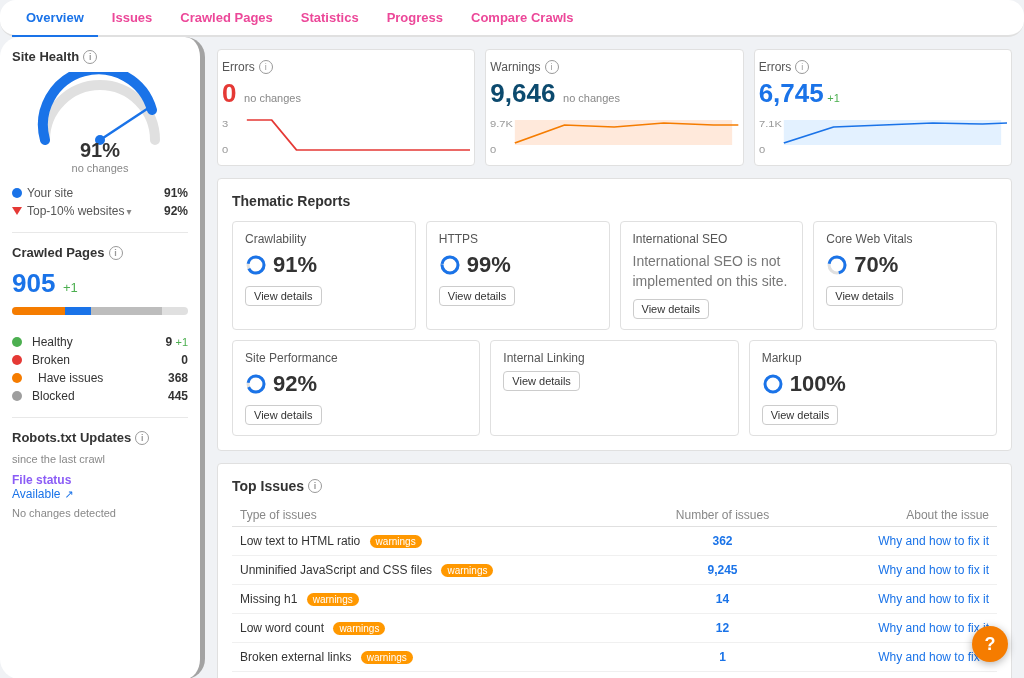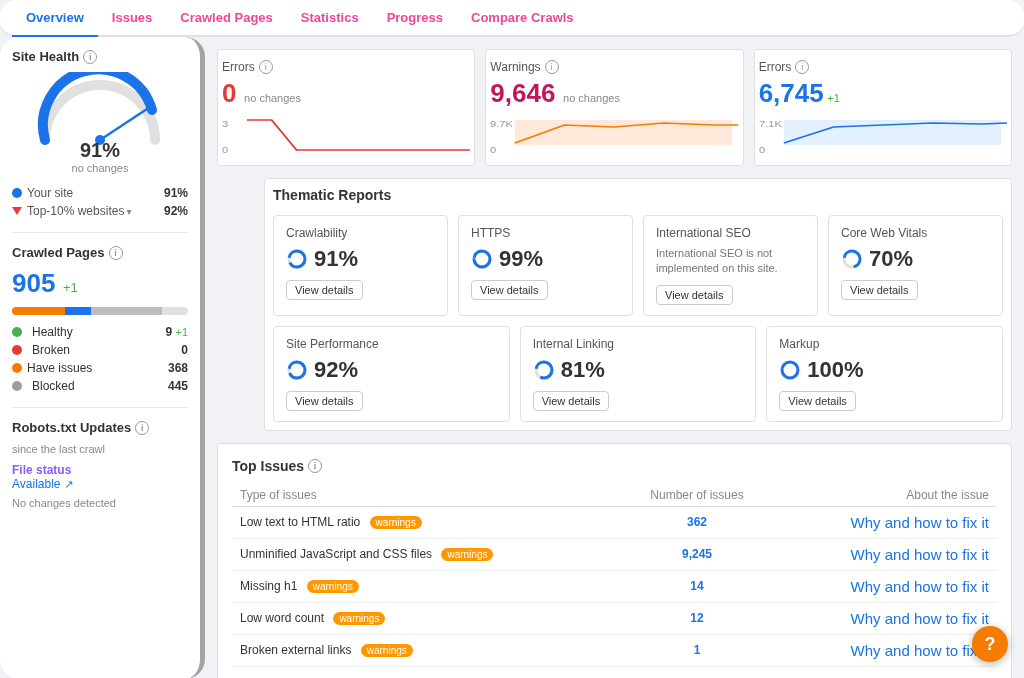--- a/index.html
+++ b/index.html
@@ -37,69 +37,69 @@
     .divider { border: none; border-top: 1px solid #e8e8e8; margin: 12px 0; }
 
     
     .crawled-count { font-size: 26px; font-weight: 700; color: #1a73e8; }
     .count-delta { font-size: 13px; color: #4caf50; margin-left: 4px; }
     .progress-bar { height: 8px; border-radius: 4px; background: #e0e0e0; display: flex; margin: 8px 0; overflow: hidden; }
     .pb-orange { background: #f57c00; }
     .pb-blue { background: #1a73e8; }
     .pb-gray { background: #bdbdbd; }
 
-    .page-legend { font-size: 12px; margin-top: 8px; }
+    .page-legend { font-size: 12px; margin-top: 18px; }
     .page-legend-row { display: flex; justify-content: space-between; padding: 2px 0; }
     .dot-green { background: #4caf50; }
     .dot-red { background: #e53935; }
     .dot-orange { background: #f57c00; }
     .dot-blue { background: #1a73e8; }
     .dot-gray { background: #9e9e9e; }
     .page-legend-val { font-weight: 600; }
     .delta-green { color: #4caf50; font-size: 11px; }
 
     
     .file-status-label { font-size: 12px; font-weight: 600; color: #8b5cf6; margin-top: 8px; }
     .file-status-val { font-size: 12px; color: #1a73e8; display: flex; align-items: center; gap: 4px; }
     .no-changes { font-size: 11px; color: #888; margin-top: 6px; }
 
     
     .metrics-row { display: flex; gap: 10px; margin-bottom: 12px; }
     .metric-card { flex: 1; background: #fff; border: 1px solid #e0e0e0; border-radius: 4px; padding: 10px 4px; }
     .metric-title { font-size: 12px; color: #555; margin-bottom: 4px; display: flex; align-items: center; gap: 4px; }
     .metric-value { font-size: 26px; font-weight: 700; }
     .metric-value.red { color: #e53935; }
-    .metric-value.orange { color: #be185d; }
+    .metric-value.orange { color: #0c4a6e; }
     .metric-value.blue { color: #1a73e8; }
     .metric-sub { font-size: 11px; color: #888; margin-left: 4px; }
     .metric-delta { font-size: 11px; color: #4caf50; }
     .mini-chart { margin-top: 6px; height: 40px; }
 
     
-    .reports-card { background: #fff; border: 1px solid #e0e0e0; border-radius: 4px; padding: 8px; margin-bottom: 12px; margin-left: 47px; }
+    .reports-card { background: #fff; border: 1px solid #e0e0e0; border-radius: 4px; padding: 14px; margin-bottom: 12px; }
     .reports-title { font-size: 14px; font-weight: 600; margin-bottom: 12px; }
     .reports-grid { display: grid; grid-template-columns: repeat(4, 1fr); gap: 10px; margin-bottom: 10px; }
     .reports-grid-3 { display: grid; grid-template-columns: repeat(3, 1fr); gap: 10px; }
     .report-item { border: 1px solid #e0e0e0; border-radius: 4px; padding: 10px 12px; }
     .report-item-title { font-size: 12px; color: #555; margin-bottom: 6px; }
     .report-pct { font-size: 22px; font-weight: 700; color: #333; display: flex; align-items: center; gap: 6px; margin-bottom: 8px; }
     .ring-icon { width: 22px; height: 22px; }
     .view-details-btn { font-size: 11px; border: 1px solid #ccc; border-radius: 4px; padding: 3px 8px; background: #fff; cursor: pointer; color: #333; }
-    .intl-seo-note { font-size: 11px; color: #777; margin-bottom: 8px; line-height: 1.4; }
+    .intl-seo-note { font-size: 14px; color: #777; margin-bottom: 8px; line-height: 1.4; }
 
     
     .issues-card { background: #fff; border: 1px solid #e0e0e0; border-radius: 4px; padding: 14px; }
     .issues-title { font-size: 14px; font-weight: 600; margin-bottom: 10px; display: flex; align-items: center; gap: 4px; text-align: center; }
     .issues-table { width: 100%; border-collapse: collapse; font-size: 12px; }
     .issues-table th { text-align: left; color: #888; font-weight: 500; padding: 4px 8px; border-bottom: 1px solid #e0e0e0; }
     .issues-table th:nth-child(2) { text-align: center; }
     .issues-table th:nth-child(3) { text-align: right; }
     .issues-table td { padding: 7px 8px; border-bottom: 1px solid #f0f0f0; vertical-align: middle; }
     .issues-table td:nth-child(2) { text-align: center; color: #1a73e8; font-weight: 600; }
-    .issues-table td:nth-child(3) { text-align: right; color: #1a73e8; font-size: 15px; }
+    .issues-table td:nth-child(3) { text-align: right; color: #1a73e8; font-size: 12px; }
     .tag-warn { background: #ff9800; color: #fff; font-size: 10px; padding: 1px 6px; border-radius: 10px; margin-left: 6px; }
 
     
     .help-btn { position: fixed; bottom: 16px; right: 16px; width: 36px; height: 36px; border-radius: 50%; background: #f57c00; color: #fff; font-size: 18px; font-weight: 700; display: flex; align-items: center; justify-content: center; cursor: pointer; box-shadow: 0 2px 8px rgba(0,0,0,0.3); z-index: 100; }
 
     
     .mini-chart-svg { width: 100%; height: 40px; }
   </style>
 </head>
 <body>
@@ -181,21 +181,21 @@
         </div>
       </div>
       <div class="page-legend-row">
         <div style="display:flex;align-items:center;gap:5px">
           <span class="legend-dot dot-red"></span>
           <span>Broken</span>
         </div>
         <span class="page-legend-val">0</span>
       </div>
       <div class="page-legend-row">
-        <div style="display:flex;align-items:center;gap:0">
+        <div style="display:flex;align-items:center;gap:11px">
           <span class="legend-dot dot-orange"></span>
           <span>Have issues</span>
         </div>
         <span class="page-legend-val">368</span>
       </div>
       <div class="page-legend-row">
         <div style="display:flex;align-items:center;gap:5px">
           <span class="legend-dot dot-gray"></span>
           <span>Blocked</span>
         </div>
@@ -335,27 +335,20 @@
               <circle cx="11" cy="11" r="8" fill="none" stroke="#e0e0e0" stroke-width="3"></circle>
               <circle cx="11" cy="11" r="8" fill="none" stroke="#1a73e8" stroke-width="3" stroke-dasharray="46.3 4.5" stroke-dashoffset="12" transform="rotate(-90 11 11)"></circle>
             </svg>
             92%
           </div>
           <button class="view-details-btn">View details</button>
         </div>
 
         <div class="report-item">
           <div class="report-item-title">Internal Linking</div>
-          <div class="report-pct">
-            <svg class="ring-icon" viewBox="0 0 22 22">
-              <circle cx="11" cy="11" r="8" fill="none" stroke="#e0e0e0" stroke-width="3"></circle>
-              <circle cx="11" cy="11" r="8" fill="none" stroke="#1a73e8" stroke-width="3" stroke-dasharray="40.8 10" stroke-dashoffset="12" transform="rotate(-90 11 11)"></circle>
-            </svg>
-            81%
-          </div>
           <button class="view-details-btn">View details</button>
         </div>
 
         <div class="report-item">
           <div class="report-item-title">Markup</div>
           <div class="report-pct">
             <svg class="ring-icon" viewBox="0 0 22 22">
               <circle cx="11" cy="11" r="8" fill="none" stroke="#1a73e8" stroke-width="3"></circle>
             </svg>
             100%

